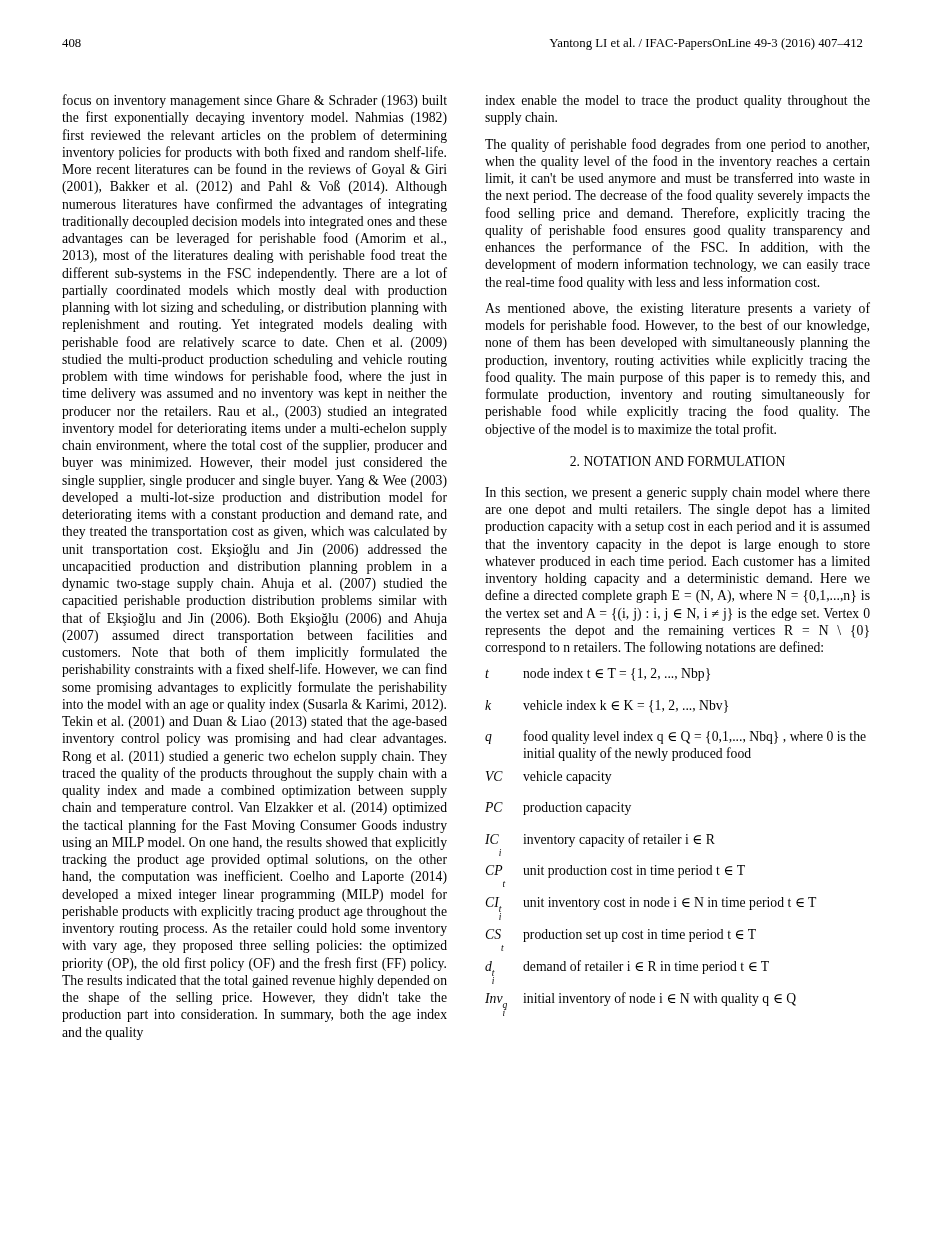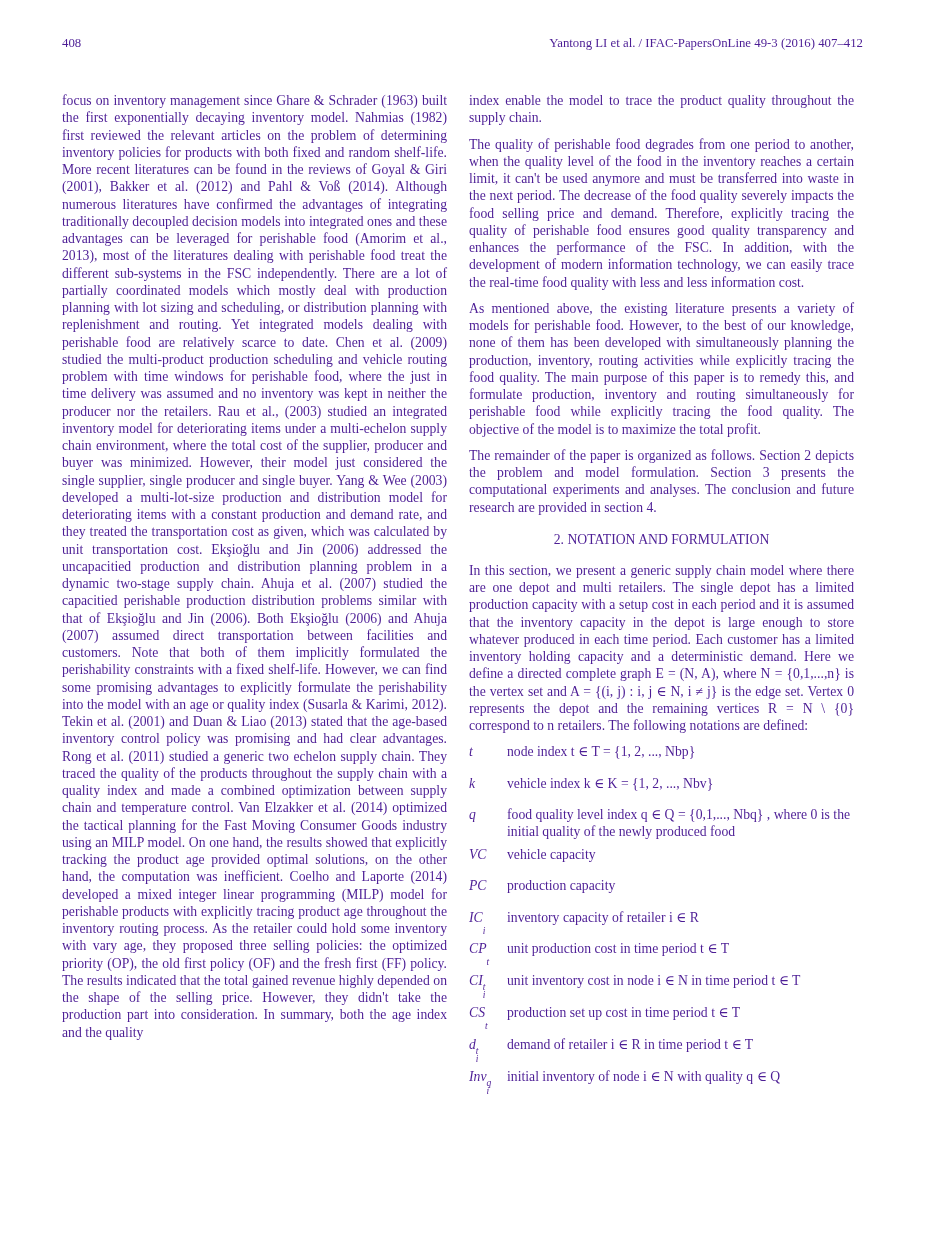--- a/index.html
+++ b/index.html
@@ -1,21 +1,21 @@
 <!DOCTYPE html>
 <html><head>
 <meta charset="utf-8">
 <style>
   html, body { margin: 0; padding: 0; background: #ffffff; }
   .page {
     position: relative;
     width: 925px;
     height: 1234px;
     background: #ffffff;
-    color: #4c1d95;
+    color: #000000;
     font-family: "Liberation Serif", "DejaVu Serif", serif;
     overflow: hidden;
   }
   .header {
     position: absolute;
     top: 36px;
     left: 62px;
     right: 62px;
     height: 18px;
     font-size: 12.8px;
@@ -29,21 +29,21 @@
   .citation {
     text-align: right;
     width: 100%;
   }
   .columns {
     position: absolute;
     top: 92px;
     left: 62px;
     right: 62px;
     display: flex;
-    gap: 22px;
+    gap: 38px;
   }
   .col {
     width: 385px;
     flex: 0 0 385px;
   }
   .col p {
     margin: 0 0 9px 0;
     text-align: justify;
     font-size: 13.7px;
     line-height: 17.25px;
@@ -107,21 +107,20 @@
   <div class="columns">
 
     <div class="col">
       <p>focus on inventory management since Ghare &amp; Schrader (1963) built the first exponentially decaying inventory model. Nahmias (1982) first reviewed the relevant articles on the problem of determining inventory policies for products with both fixed and random shelf-life. More recent literatures can be found in the reviews of Goyal &amp; Giri (2001), Bakker et al. (2012) and Pahl &amp; Voß (2014). Although numerous literatures have confirmed the advantages of integrating traditionally decoupled decision models into integrated ones and these advantages can be leveraged for perishable food (Amorim et al., 2013), most of the literatures dealing with perishable food treat the different sub-systems in the FSC independently. There are a lot of partially coordinated models which mostly deal with production planning with lot sizing and scheduling, or distribution planning with replenishment and routing. Yet integrated models dealing with perishable food are relatively scarce to date. Chen et al. (2009) studied the multi-product production scheduling and vehicle routing problem with time windows for perishable food, where the just in time delivery was assumed and no inventory was kept in neither the producer nor the retailers. Rau et al., (2003) studied an integrated inventory model for deteriorating items under a multi-echelon supply chain environment, where the total cost of the supplier, producer and buyer was minimized. However, their model just considered the single supplier, single producer and single buyer. Yang &amp; Wee (2003) developed a multi-lot-size production and distribution model for deteriorating items with a constant production and demand rate, and they treated the transportation cost as given, which was calculated by unit transportation cost. Ekşioğlu and Jin (2006) addressed the uncapacitied production and distribution planning problem in a dynamic two-stage supply chain. Ahuja et al. (2007) studied the capacitied perishable production distribution problems similar with that of Ekşioğlu and Jin (2006). Both Ekşioğlu (2006) and Ahuja (2007) assumed direct transportation between facilities and customers. Note that both of them implicitly formulated the perishability constraints with a fixed shelf-life. However, we can find some promising advantages to explicitly formulate the perishability into the model with an age or quality index (Susarla &amp; Karimi, 2012). Tekin et al. (2001) and Duan &amp; Liao (2013) stated that the age-based inventory control policy was promising and had clear advantages. Rong et al. (2011) studied a generic two echelon supply chain. They traced the quality of the products throughout the supply chain with a quality index and made a combined optimization between supply chain and temperature control. Van Elzakker et al. (2014) optimized the tactical planning for the Fast Moving Consumer Goods industry using an MILP model. On one hand, the results showed that explicitly tracking the product age provided optimal solutions, on the other hand, the computation was inefficient. Coelho and Laporte (2014) developed a mixed integer linear programming (MILP) model for perishable products with explicitly tracing product age throughout the inventory routing process. As the retailer could hold some inventory with vary age, they proposed three selling policies: the optimized priority (OP), the old first policy (OF) and the fresh first (FF) policy. The results indicated that the total gained revenue highly depended on the shape of the selling price. However, they didn't take the production part into consideration. In summary, both the age index and the quality</p>
     </div>
 
     <div class="col">
       <p>index enable the model to trace the product quality throughout the supply chain.</p>
       <p>The quality of perishable food degrades from one period to another, when the quality level of the food in the inventory reaches a certain limit, it can't be used anymore and must be transferred into waste in the next period. The decrease of the food quality severely impacts the food selling price and demand. Therefore, explicitly tracing the quality of perishable food ensures good quality transparency and enhances the performance of the FSC. In addition, with the development of modern information technology, we can easily trace the real-time food quality with less and less information cost.</p>
       <p>As mentioned above, the existing literature presents a variety of models for perishable food. However, to the best of our knowledge, none of them has been developed with simultaneously planning the production, inventory, routing activities while explicitly tracing the food quality. The main purpose of this paper is to remedy this, and formulate production, inventory and routing simultaneously for perishable food while explicitly tracing the food quality. The objective of the model is to maximize the total profit.</p>
-      <p>The remainder of the paper is organized as follows. Section 2 depicts the problem and model formulation. Section 3 presents the computational experiments and analyses. The conclusion and future research are provided in section 4.</p>
 
       <div class="section-heading">2. NOTATION AND FORMULATION</div>
 
       <p>In this section, we present a generic supply chain model where there are one depot and multi retailers. The single depot has a limited production capacity with a setup cost in each period and it is assumed that the inventory capacity in the depot is large enough to store whatever produced in each time period. Each customer has a limited inventory holding capacity and a deterministic demand. Here we define a directed complete graph E = (N, A), where N = {0,1,...,n} is the vertex set and A = {(i, j) : i, j ∈ N, i ≠ j} is the edge set. Vertex 0 represents the depot and the remaining vertices R = N \ {0} correspond to n retailers. The following notations are defined:</p>
 
       <div class="notation-list">
 
         <div class="nrow">
           <span class="nsym"><span>t</span><span class="supsub">
                 <span class="sup"></span>

